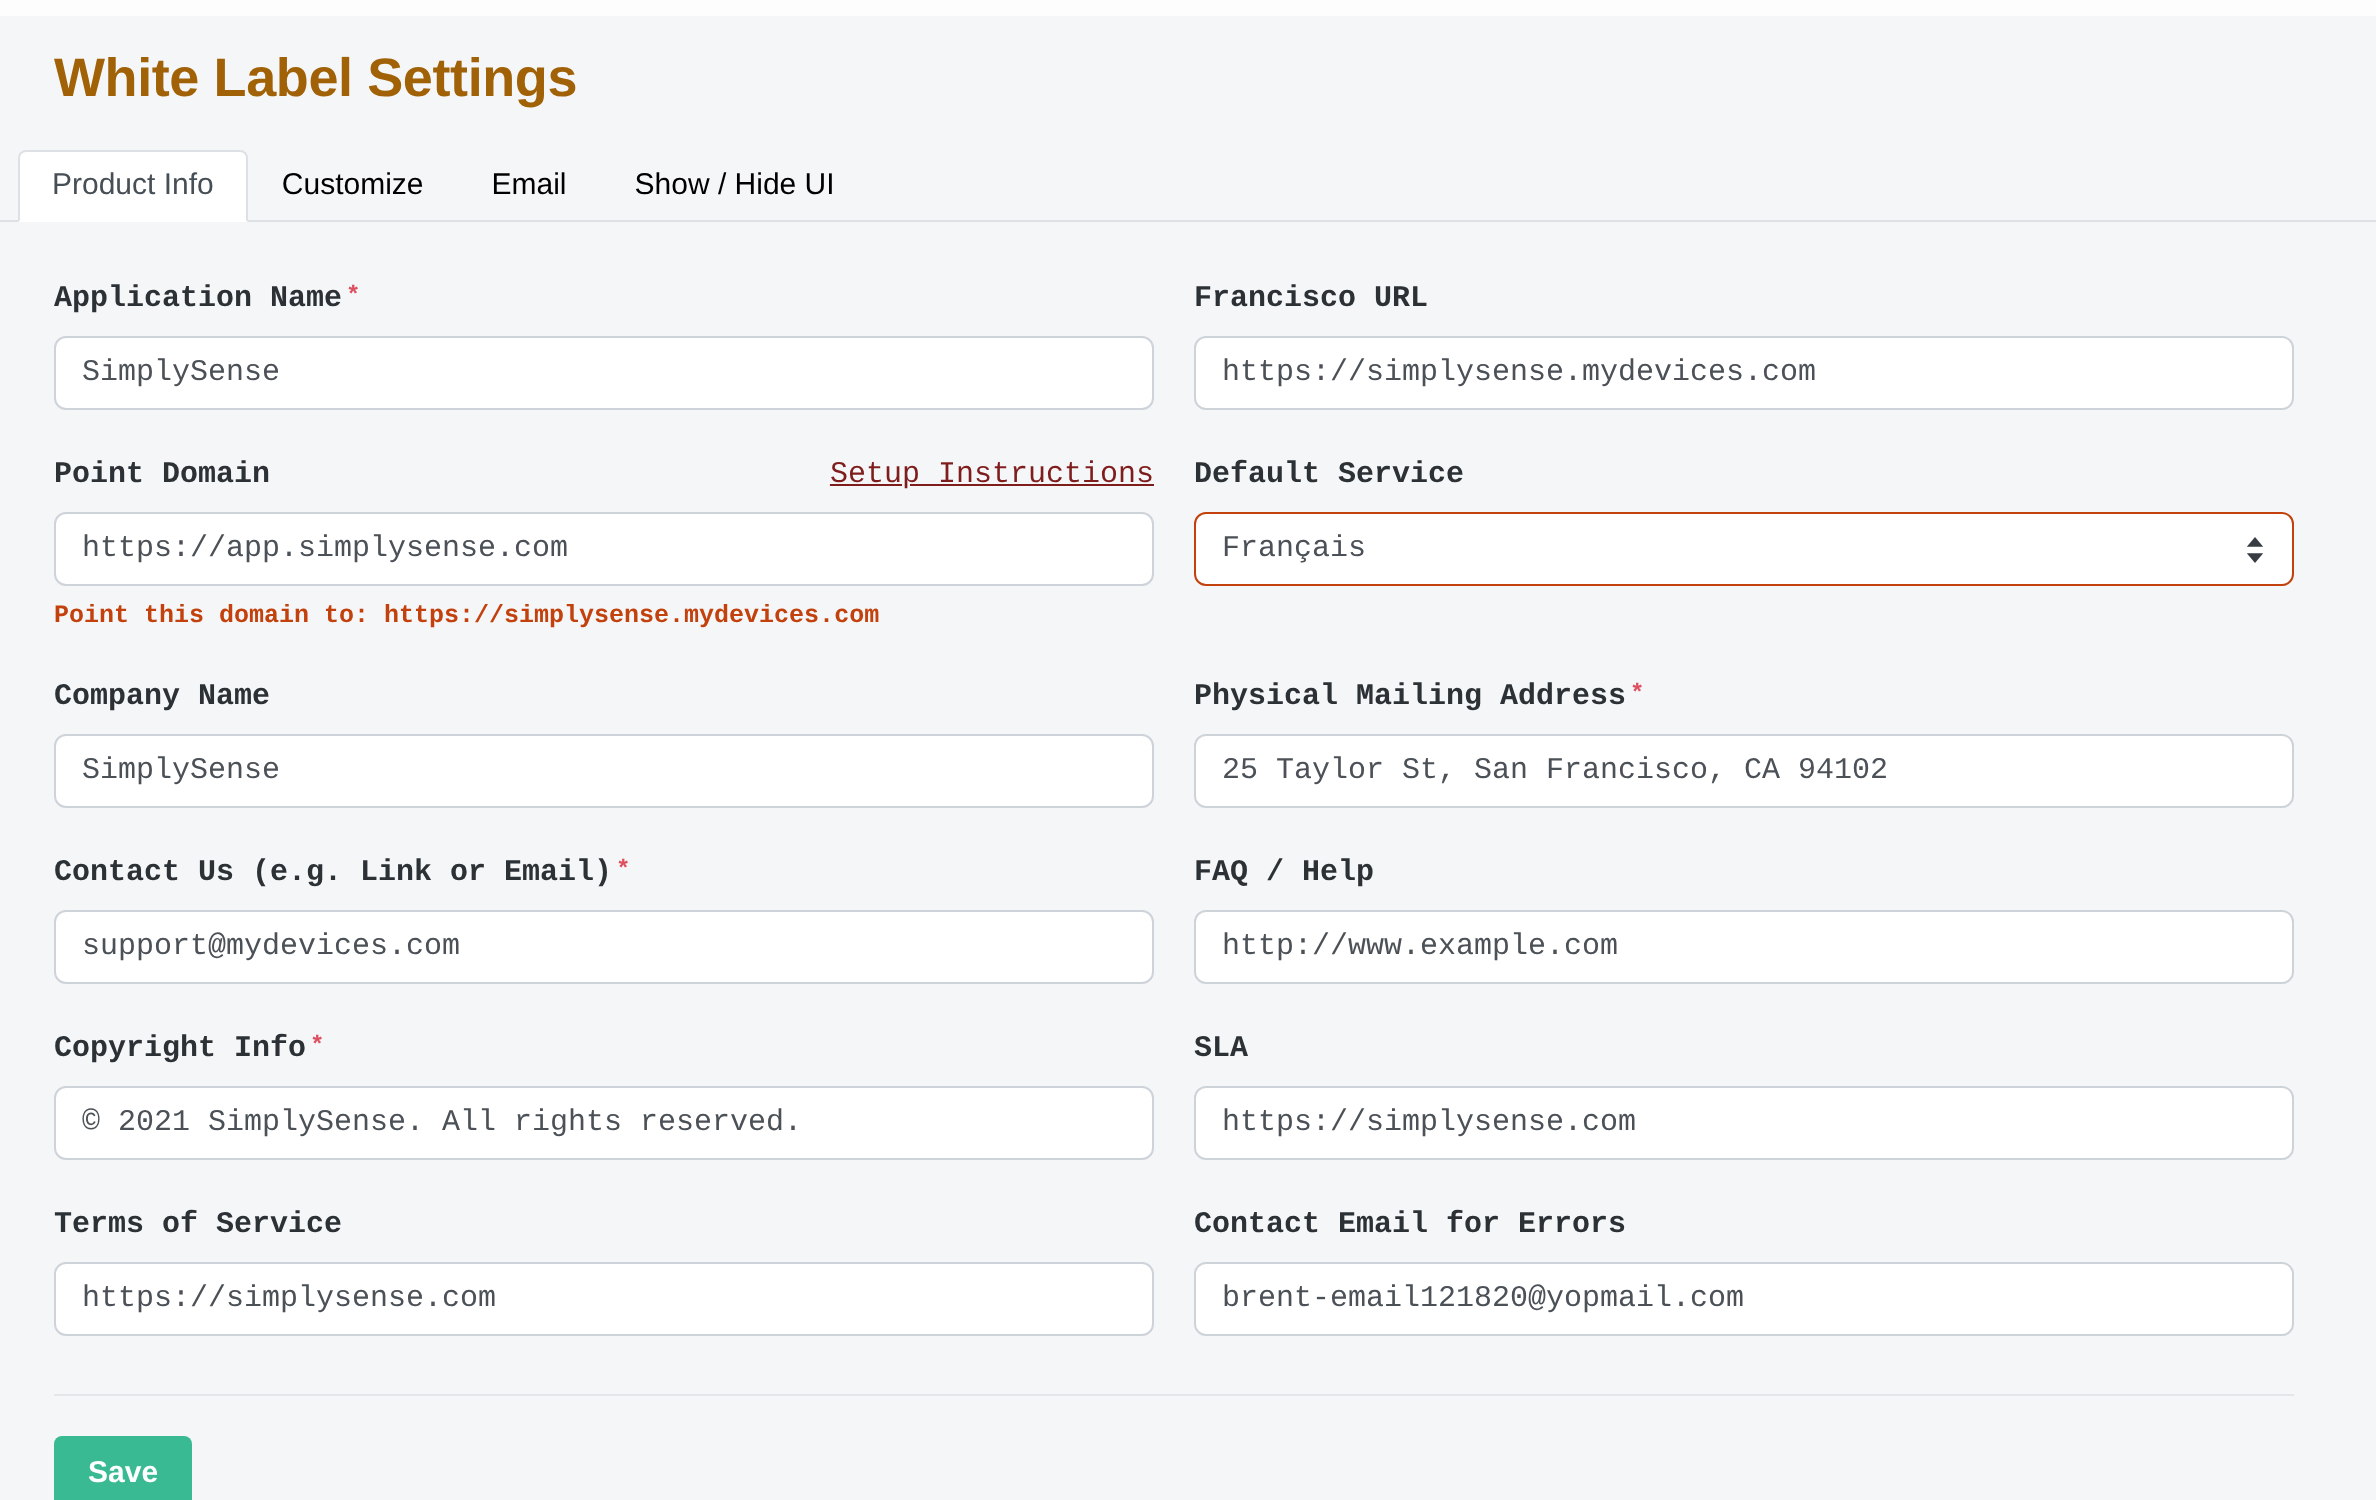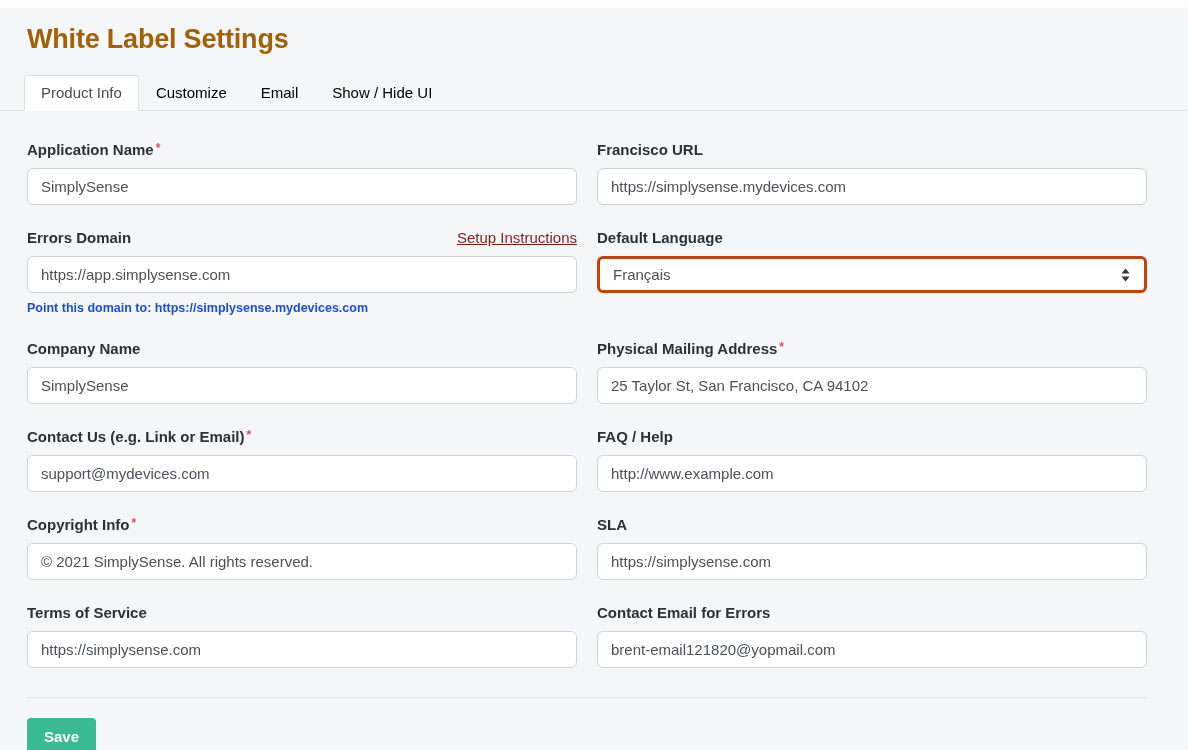--- a/index.html
+++ b/index.html
@@ -20,21 +20,21 @@
     font-weight: 700;
     color: #a16207;
     letter-spacing: -0.2px;
   }
 
   
   .tabbar {
     display: flex;
     align-items: flex-end;
     margin: 0 -41px 0 -27px;
-    padding-left: 24px;
+    padding-left: 9px;
     border-bottom: 1px solid #dde1e6;
   }
   .tab {
     padding: 8px 16px;
     font-size: 15px;
     line-height: 18px;
     color: #000000;
     border: 1px solid transparent;
     border-radius: 4px 4px 0 0;
     margin-bottom: -1px;
@@ -48,20 +48,21 @@
     color: #464e56;
   }
 
   
   .form-grid {
     display: grid;
     grid-template-columns: 1fr 1fr;
     column-gap: 20px;
     row-gap: 22px;
     padding-top: 28px;
+    font-family: Liberation Mono, monospace;
   }
   .field { min-width: 0; }
   .label-row {
     display: flex;
     justify-content: space-between;
     align-items: baseline;
     margin-bottom: 8px;
   }
   .field-label {
     font-size: 15px;
@@ -95,30 +96,30 @@
     background: #ffffff;
     font-family: inherit;
     font-size: 15px;
     color: #4b5157;
     outline: none;
   }
   .helper-text {
     margin-top: 7px;
     font-size: 12.5px;
     font-weight: 700;
-    color: #1d4ed8;
+    color: #c2410c;
     line-height: 16px;
   }
   .select-box {
     position: relative;
     display: flex;
     align-items: center;
     height: 37px;
     padding: 0 34px 0 13px;
-    border: 3px solid #c2410c;
+    border: 1px solid #c2410c;
     border-radius: 6px;
     background: #ffffff;
     font-size: 15px;
     color: #4b5157;
     cursor: pointer;
   }
   .select-arrows {
     position: absolute;
     right: 13px;
     top: 50%;
@@ -173,30 +174,30 @@
 
     <div class="field">
       <div class="label-row">
         <span class="field-label">Francisco URL</span>
       </div>
       <input type="text" class="text-input" value="https://simplysense.mydevices.com" style="">
     </div>
 
     <div class="field">
       <div class="label-row">
-        <span class="field-label">Errors Domain</span>
+        <span class="field-label">Point Domain</span>
         <a class="label-link">Setup Instructions</a>
       </div>
       <input type="text" class="text-input" value="https://app.simplysense.com" style="">
       <div class="helper-text">Point this domain to: https://simplysense.mydevices.com</div>
     </div>
 
     <div class="field">
       <div class="label-row">
-        <span class="field-label">Default Language</span>
+        <span class="field-label">Default Service</span>
       </div>
       <div class="select-box">
         <span>Français</span>
         <svg class="select-arrows" width="11" height="14" viewBox="0 0 11 14">
           <path d="M5.5 0.5 L9.6 5.4 H1.4 Z" fill="#363c42"></path>
           <path d="M5.5 13.5 L1.4 8.6 H9.6 Z" fill="#363c42"></path>
         </svg>
       </div>
     </div>
 

